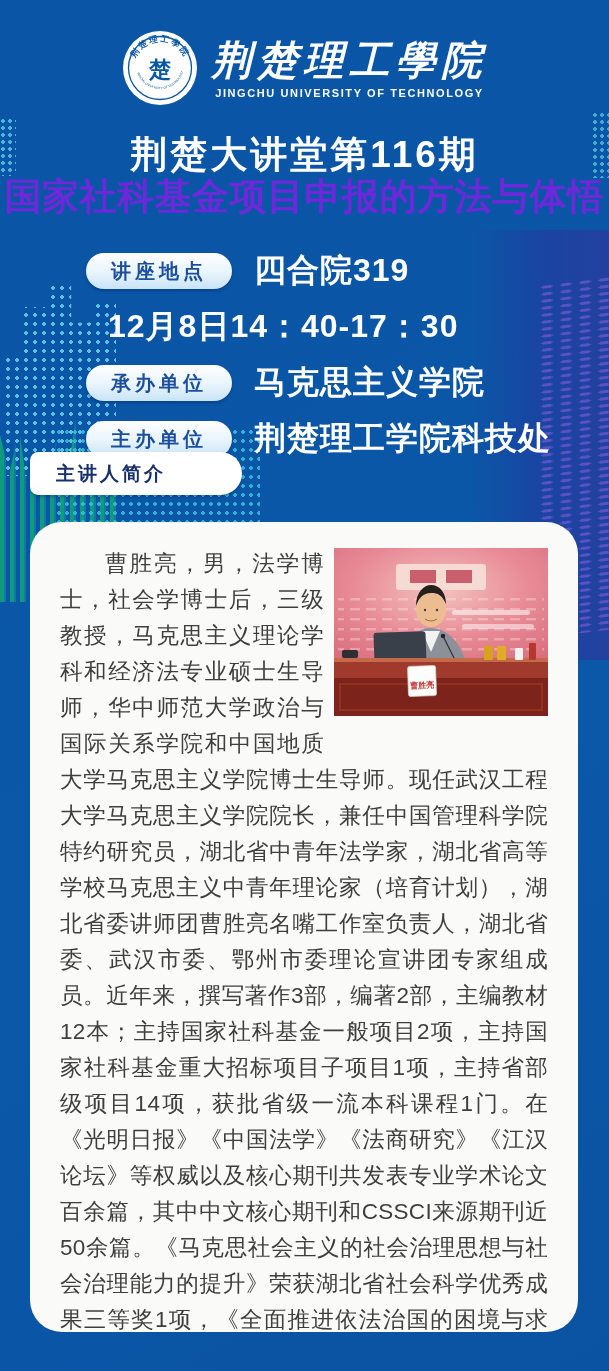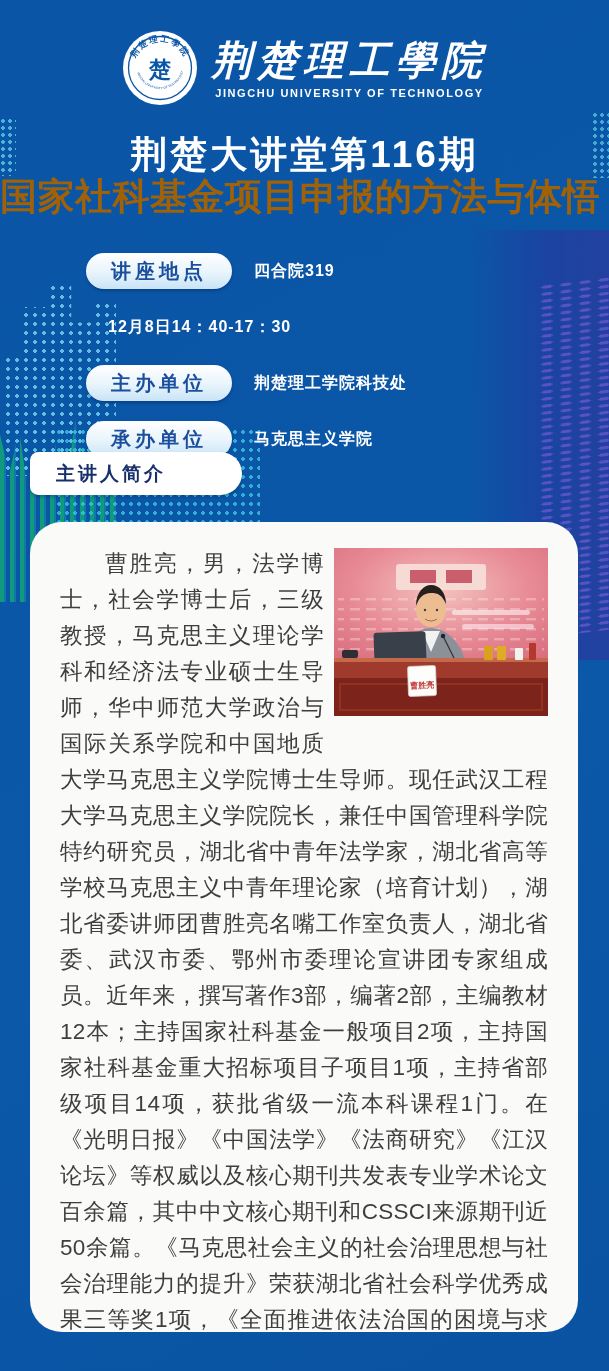--- a/index.html
+++ b/index.html
@@ -61,36 +61,36 @@
     letter-spacing:6px;line-height:46px;white-space:nowrap;
   }
   .uni-en{
     color:#fff;font-size:11px;font-weight:bold;letter-spacing:1.6px;margin-top:3px;white-space:nowrap;
   }
   .series-title{
     left:0;top:130px;width:609px;text-align:center;z-index:2;
     color:#fff;font-size:37px;font-weight:bold;letter-spacing:3px;
   }
   .lecture-title{
-    left:0;top:172px;width:534px;text-align:center;z-index:2;
-    color:#a16207;font-size:37px;font-weight:bold;letter-spacing:.5px;white-space:nowrap;
+    left:0;top:172px;width:609px;text-align:center;z-index:2;
+    color:#6d28d9;font-size:37px;font-weight:bold;letter-spacing:.5px;white-space:nowrap;
   }
 
   
   .info-list{left:86px;top:253px;z-index:2;display:flex;flex-direction:column;gap:20px;}
   .info-row{display:flex;align-items:center;height:36px;}
   .info-pill{
     width:146px;height:36px;border-radius:18px;flex:0 0 auto;
     background:linear-gradient(180deg,#ffffff 0%,#e8f4fc 55%,#c8e4f6 100%);
     box-shadow:0 2px 3px rgba(0,30,80,.35);
     display:flex;align-items:center;justify-content:center;
     color:#1b4f9e;font-size:20px;font-weight:bold;letter-spacing:4px;
   }
   .info-value{
-    margin-left:22px;color:#fff;font-size:16px;font-weight:bold;letter-spacing:1px;white-space:nowrap;
+    margin-left:22px;color:#fff;font-size:32px;font-weight:bold;letter-spacing:1px;white-space:nowrap;
   }
 
   
   .ribbon{
     left:30px;top:452px;width:212px;height:43px;z-index:3;
     background:#ffffff;border-radius:10px 26px 26px 10px;
     display:flex;align-items:center;padding-left:26px;box-sizing:border-box;
     color:#17306b;font-size:19px;font-weight:bold;letter-spacing:3px;
     box-shadow:0 2px 3px rgba(0,20,60,.25);
   }
@@ -145,26 +145,26 @@
 
 <div class="abs info-list">
   <div class="info-row">
     <div class="info-pill">讲座地点</div>
     <div class="info-value">四合院319</div>
   </div>
   <div class="info-row">
     <div class="info-value">12月8日14：40-17：30</div>
   </div>
   <div class="info-row">
+    <div class="info-pill">承办单位</div>
+    <div class="info-value">马克思主义学院</div>
+  </div>
+  <div class="info-row">
     <div class="info-pill">主办单位</div>
     <div class="info-value">荆楚理工学院科技处</div>
-  </div>
-  <div class="info-row">
-    <div class="info-pill">承办单位</div>
-    <div class="info-value">马克思主义学院</div>
   </div>
 </div>
 
 <div class="abs ribbon">
   <span>主讲人简介</span>
 </div>
 
 <div class="abs card">
   <svg class="speaker-photo" viewBox="0 0 214 168">
     <defs>

